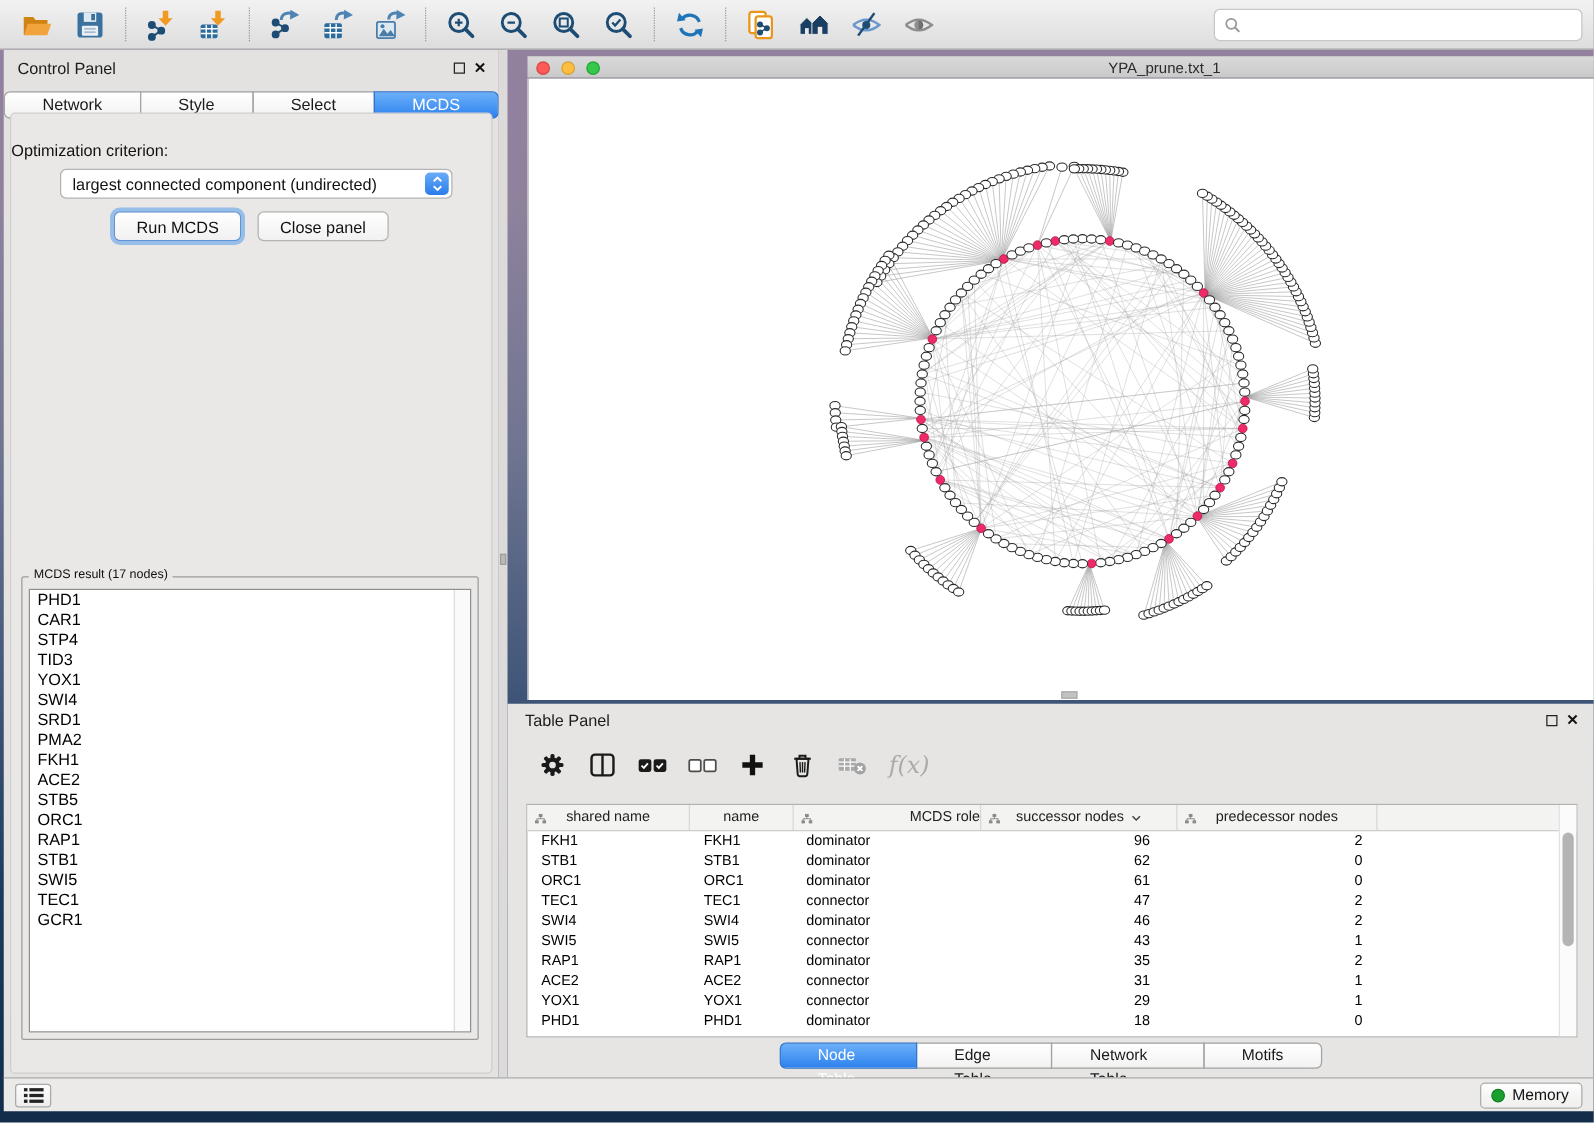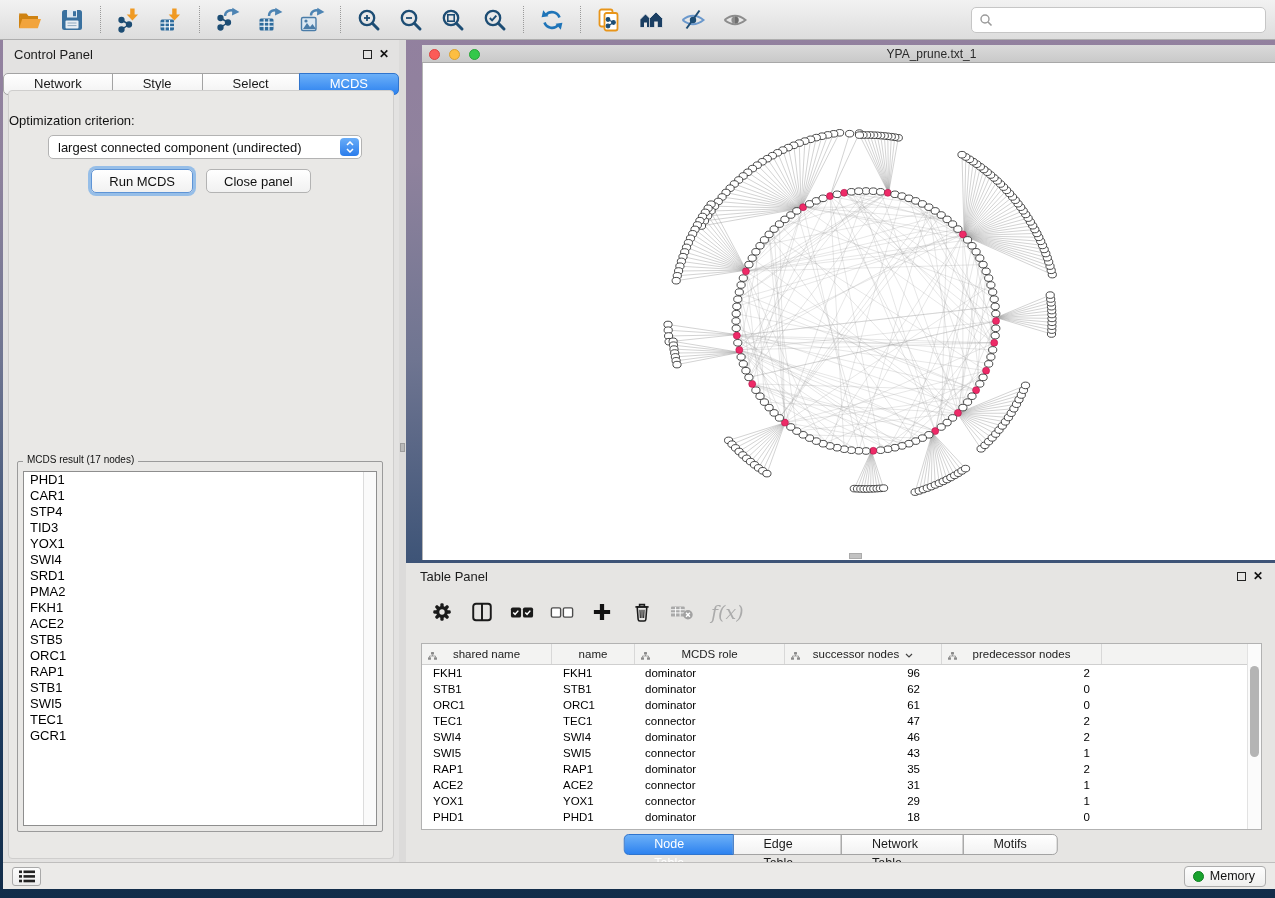--- a/index.html
+++ b/index.html
@@ -1024,21 +1024,21 @@
               <rect x="3" y="0" width="3" height="2.6" rx="0.5" fill="#8a8a8a"></rect>
               <rect x="0" y="5.2" width="3" height="2.6" rx="0.5" fill="#8a8a8a"></rect>
               <rect x="6" y="5.2" width="3" height="2.6" rx="0.5" fill="#8a8a8a"></rect>
               <path d="M4.5,2.6 V4 M1.5,5.2 V4 H7.5 V5.2" stroke="#8a8a8a" fill="none" stroke-width="0.8"></path>
             </svg></span>
           <span>shared name</span>
         </div>
         <div class="th" style="width: 83px;">
           <span>name</span>
         </div>
-        <div class="th" style="width: 150px;">
+        <div class="th" style="width: 150px; justify-content: flex-end;">
           <span class="oc"><svg width="9" height="8" viewBox="0 0 9 8">
               <rect x="3" y="0" width="3" height="2.6" rx="0.5" fill="#8a8a8a"></rect>
               <rect x="0" y="5.2" width="3" height="2.6" rx="0.5" fill="#8a8a8a"></rect>
               <rect x="6" y="5.2" width="3" height="2.6" rx="0.5" fill="#8a8a8a"></rect>
               <path d="M4.5,2.6 V4 M1.5,5.2 V4 H7.5 V5.2" stroke="#8a8a8a" fill="none" stroke-width="0.8"></path>
             </svg></span>
           <span>MCDS role</span>
         </div>
         <div class="th" style="width: 157px;">
           <span class="oc"><svg width="9" height="8" viewBox="0 0 9 8">

